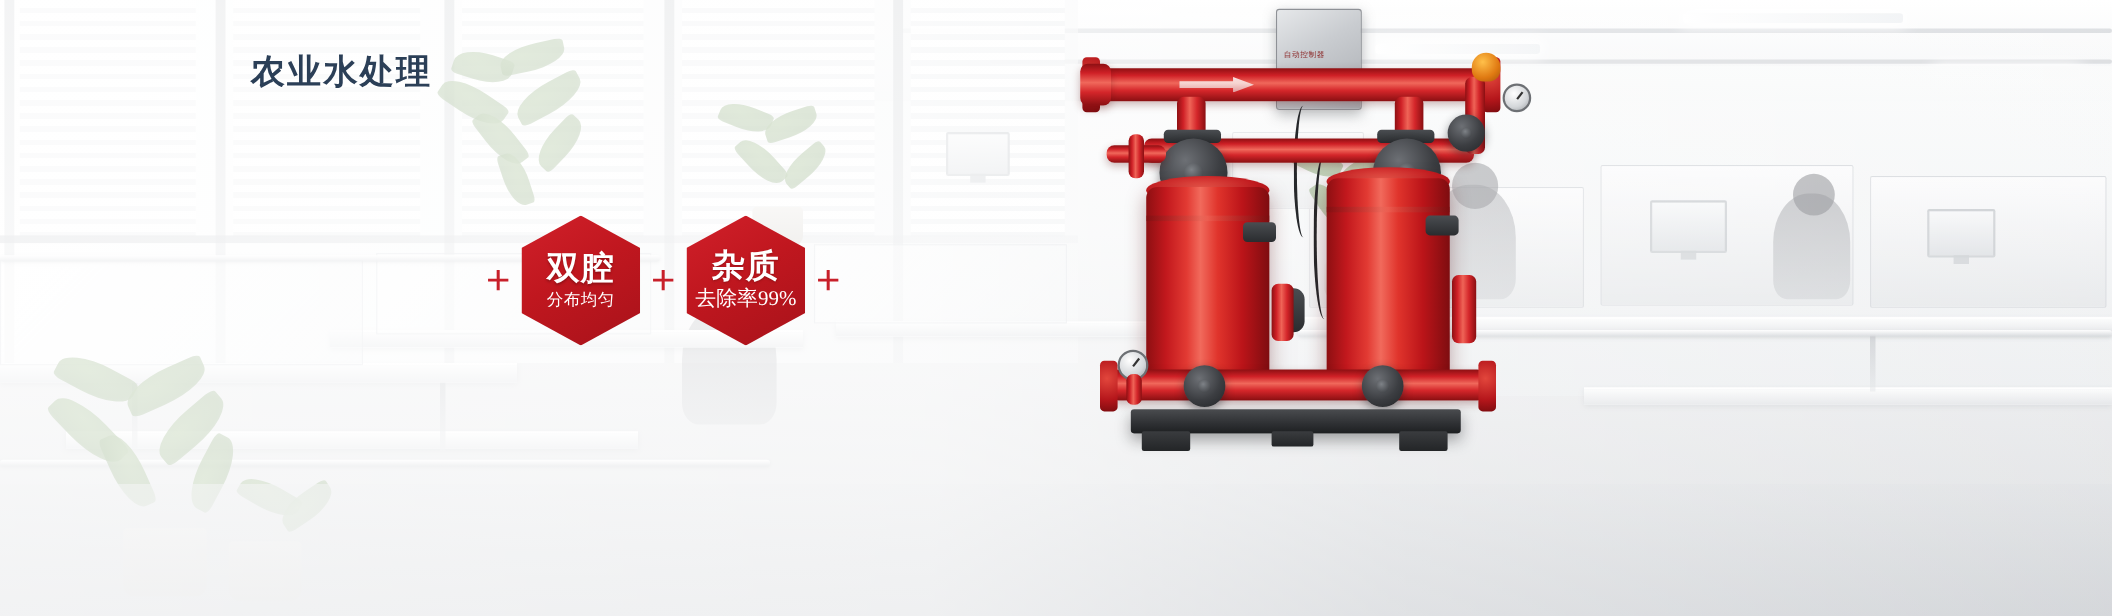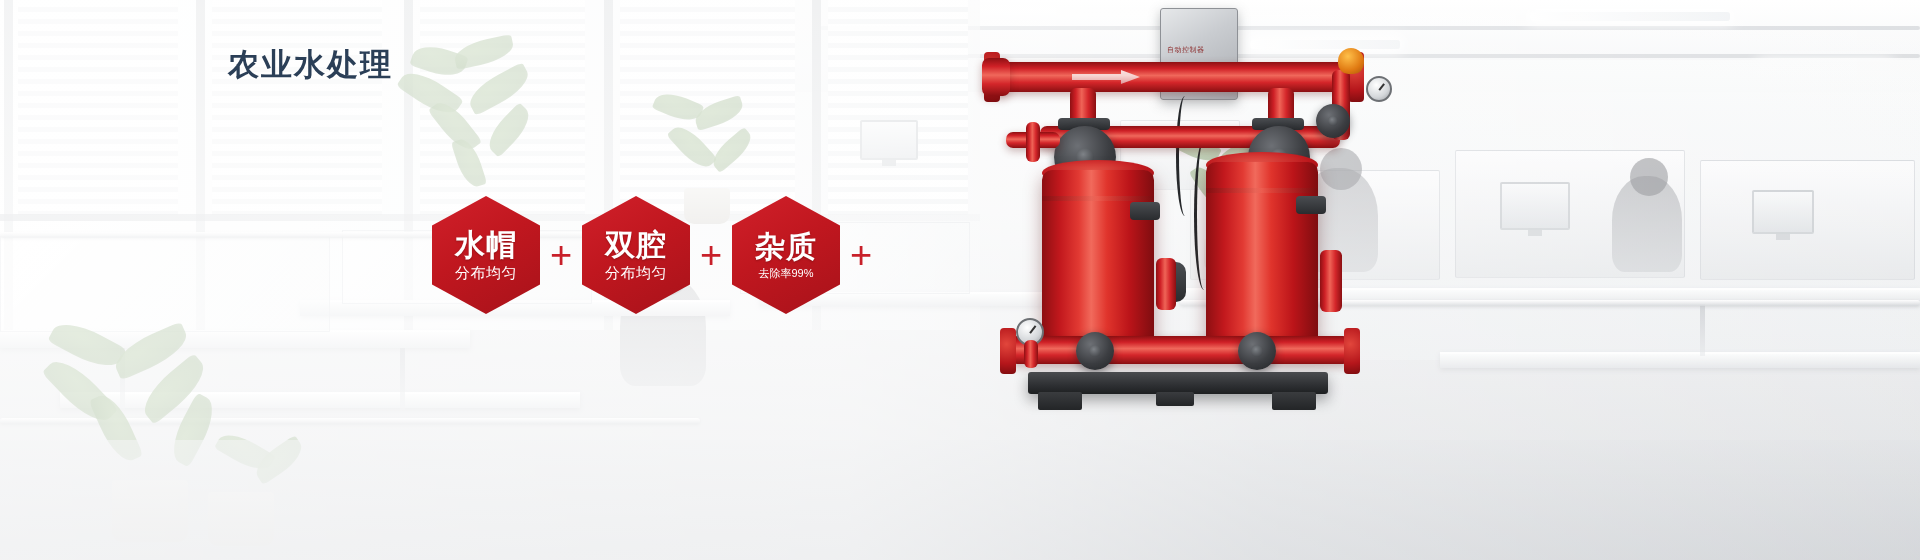--- a/index.html
+++ b/index.html
@@ -184,21 +184,21 @@
     font-size:30px; font-weight:bold; letter-spacing:1px; line-height:1.05;
     font-family:"Liberation Sans","DejaVu Sans",sans-serif;
     text-shadow:0 1px 2px rgba(90,10,14,.45);
   }
   .hex-sub {
     margin-top:4px;
     font-size:15px; font-weight:normal; letter-spacing:.5px; line-height:1.1;
     font-family:"Liberation Sans","DejaVu Sans",sans-serif;
     white-space:nowrap;
   }
-  .hex-sub.wide { font-size:11px; letter-spacing:0; }
+  .hex-sub.wide { font-size:19px; letter-spacing:0;font-family:Liberation Serif, serif; }
   .plus {
     width:42px; text-align:center;
     font-size:38px; font-weight:300; line-height:1;
     color:#c8202a;
     font-family:"Liberation Sans","DejaVu Sans",sans-serif;
     text-shadow:0 1px 2px rgba(255,255,255,.6);
   }
 
   
   .machine { position:absolute; left:980px; top:0; width:470px; height:560px; }
@@ -482,24 +482,20 @@
     <div class="base-foot" style="left:176px;top:392px; width:38px; height:14px;"></div>
   </div>
 
   <div class="copy">
 
     <div class="eyebrow">农业水处理</div>
 
 
     <div class="features">
 
-      <div class="hex">
-        <div class="hex-title">水帽</div>
-        <div class="hex-sub">分布均匀</div>
-      </div>
 
       <div class="plus">+</div>
 
       <div class="hex">
         <div class="hex-title">双腔</div>
         <div class="hex-sub">分布均匀</div>
       </div>
 
       <div class="plus">+</div>
 

